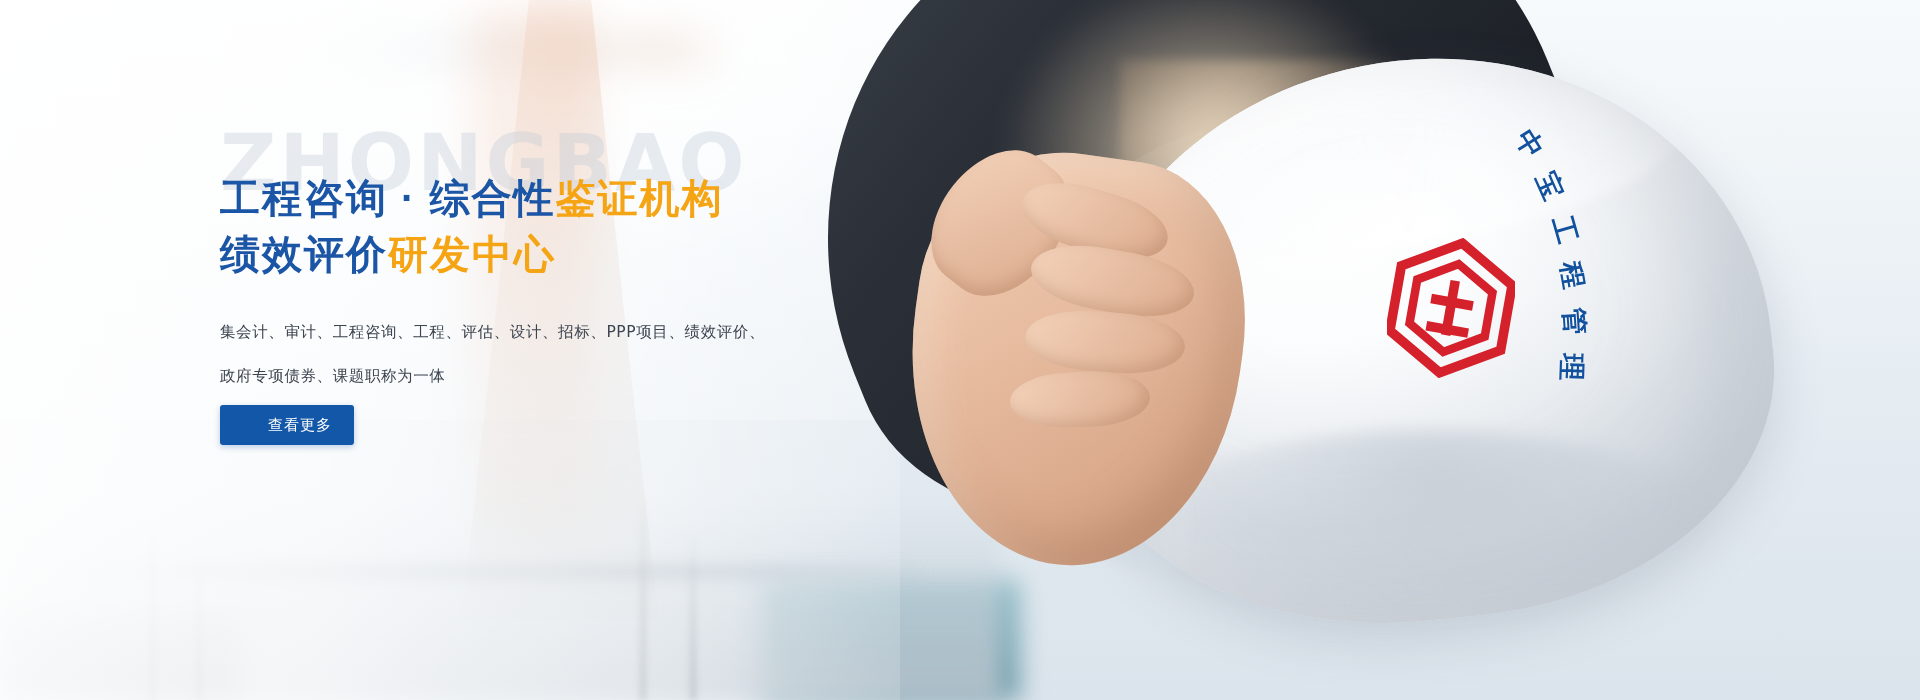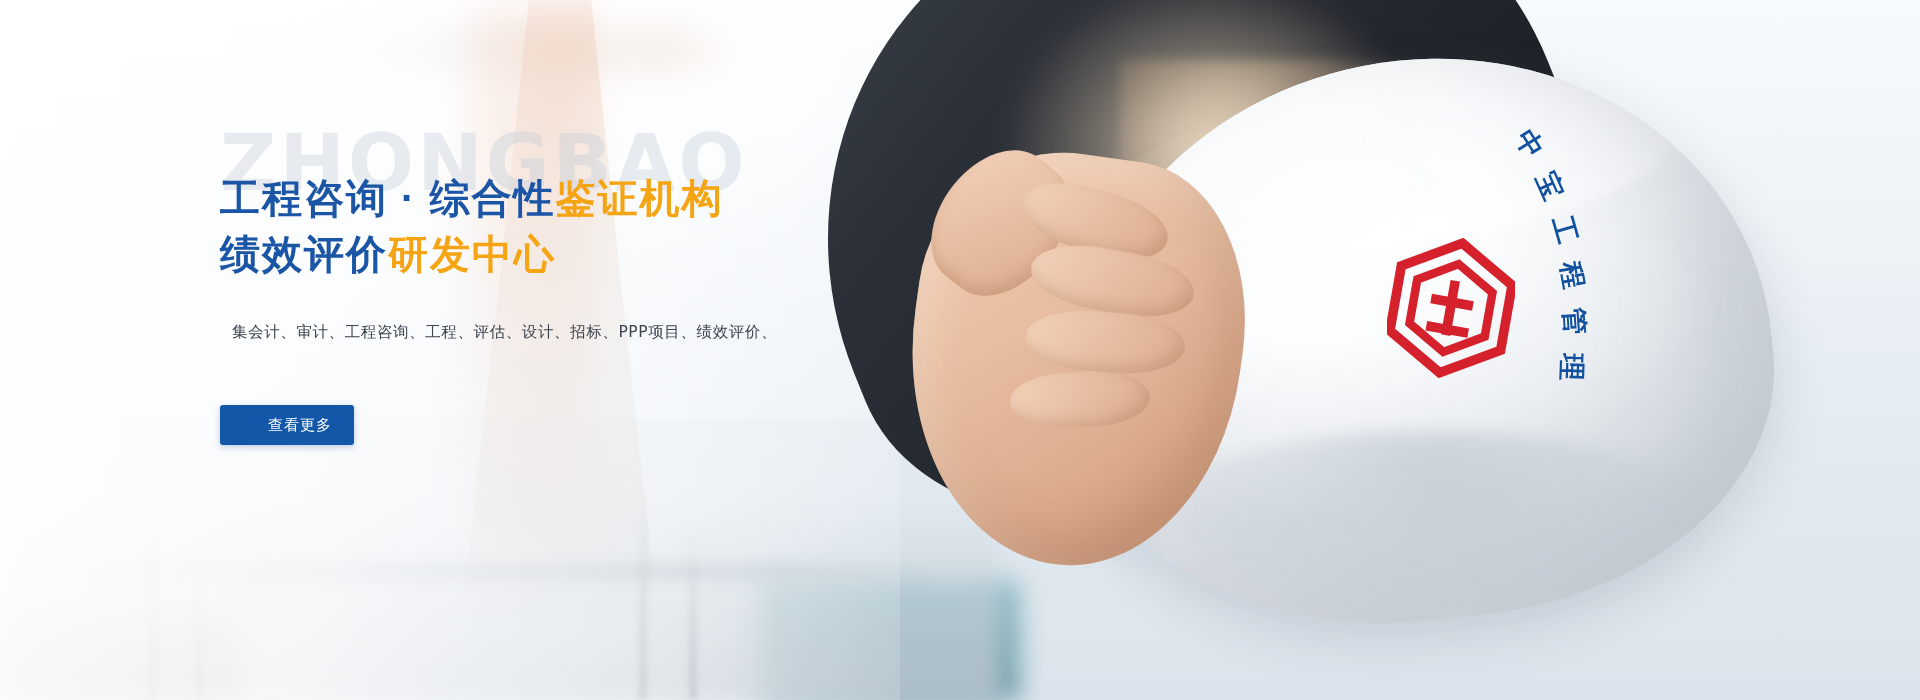--- a/index.html
+++ b/index.html
@@ -206,21 +206,21 @@
 
   .subtitle {
     position:absolute; left:0px; top:310px;
     width:600px;
     font-size:15.5px;
     line-height:44px;
     color:#3c4450;
     letter-spacing:.6px;
     font-family:"DejaVu Sans","Liberation Sans",sans-serif;
   }
-  .subtitle div { white-space:nowrap;margin-left:12px; }
+  .subtitle div { white-space:nowrap; }
 
   .cta {
     position:absolute; left:0px; top:405px;
     display:inline-flex; align-items:center; justify-content:center;
     width:134px; height:40px;
     background:#1257a8;
     color:#ffffff;
     font-size:15px;
     letter-spacing:1px;
     border:none;
@@ -297,17 +297,18 @@
       <div class="line">
         <span class="tx-blue">工程咨询 · 综合性</span><span class="tx-orange">鉴证机构</span>
       </div>
       <div class="line">
         <span class="tx-blue">绩效评价</span><span class="tx-orange">研发中心</span>
       </div>
     </div>
 
     <div class="subtitle">
       <div>集会计、审计、工程咨询、工程、评估、设计、招标、PPP项目、绩效评价、</div>
+      <div>政府专项债券、课题职称为一体</div>
     </div>
 
     <button class="cta">查看更多</button>
   </div>
 </div>
 
 </body></html>

